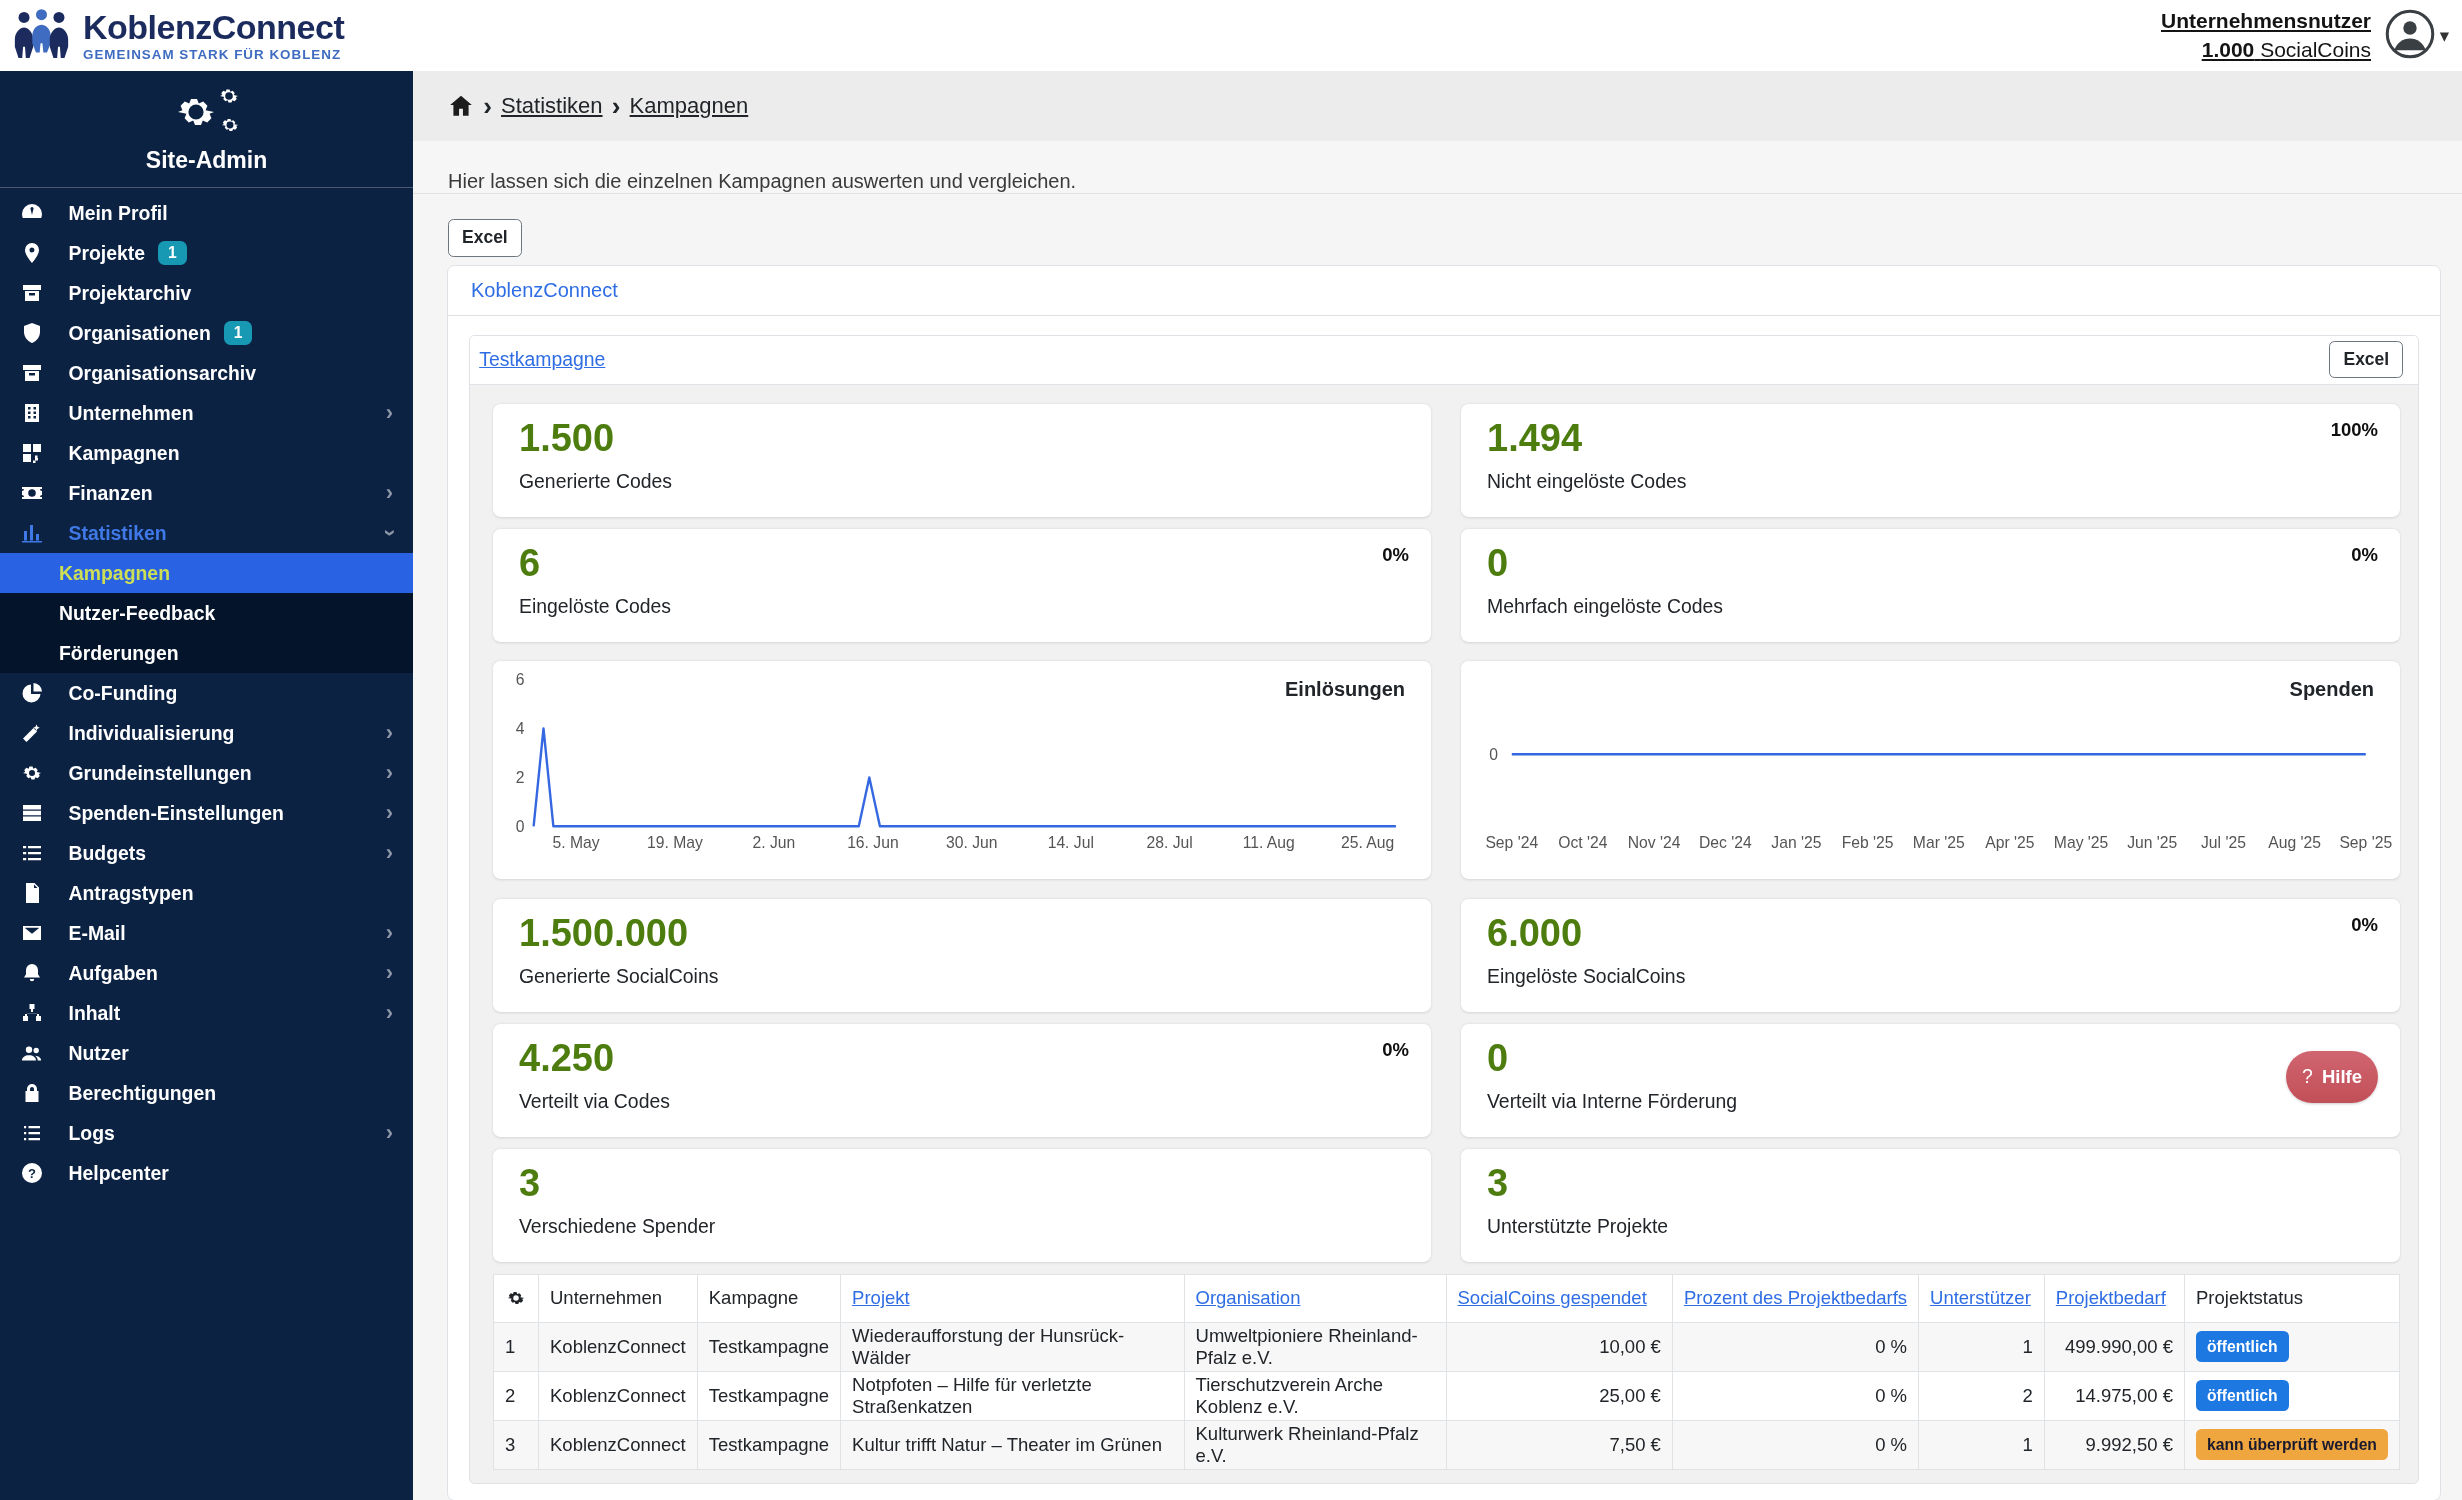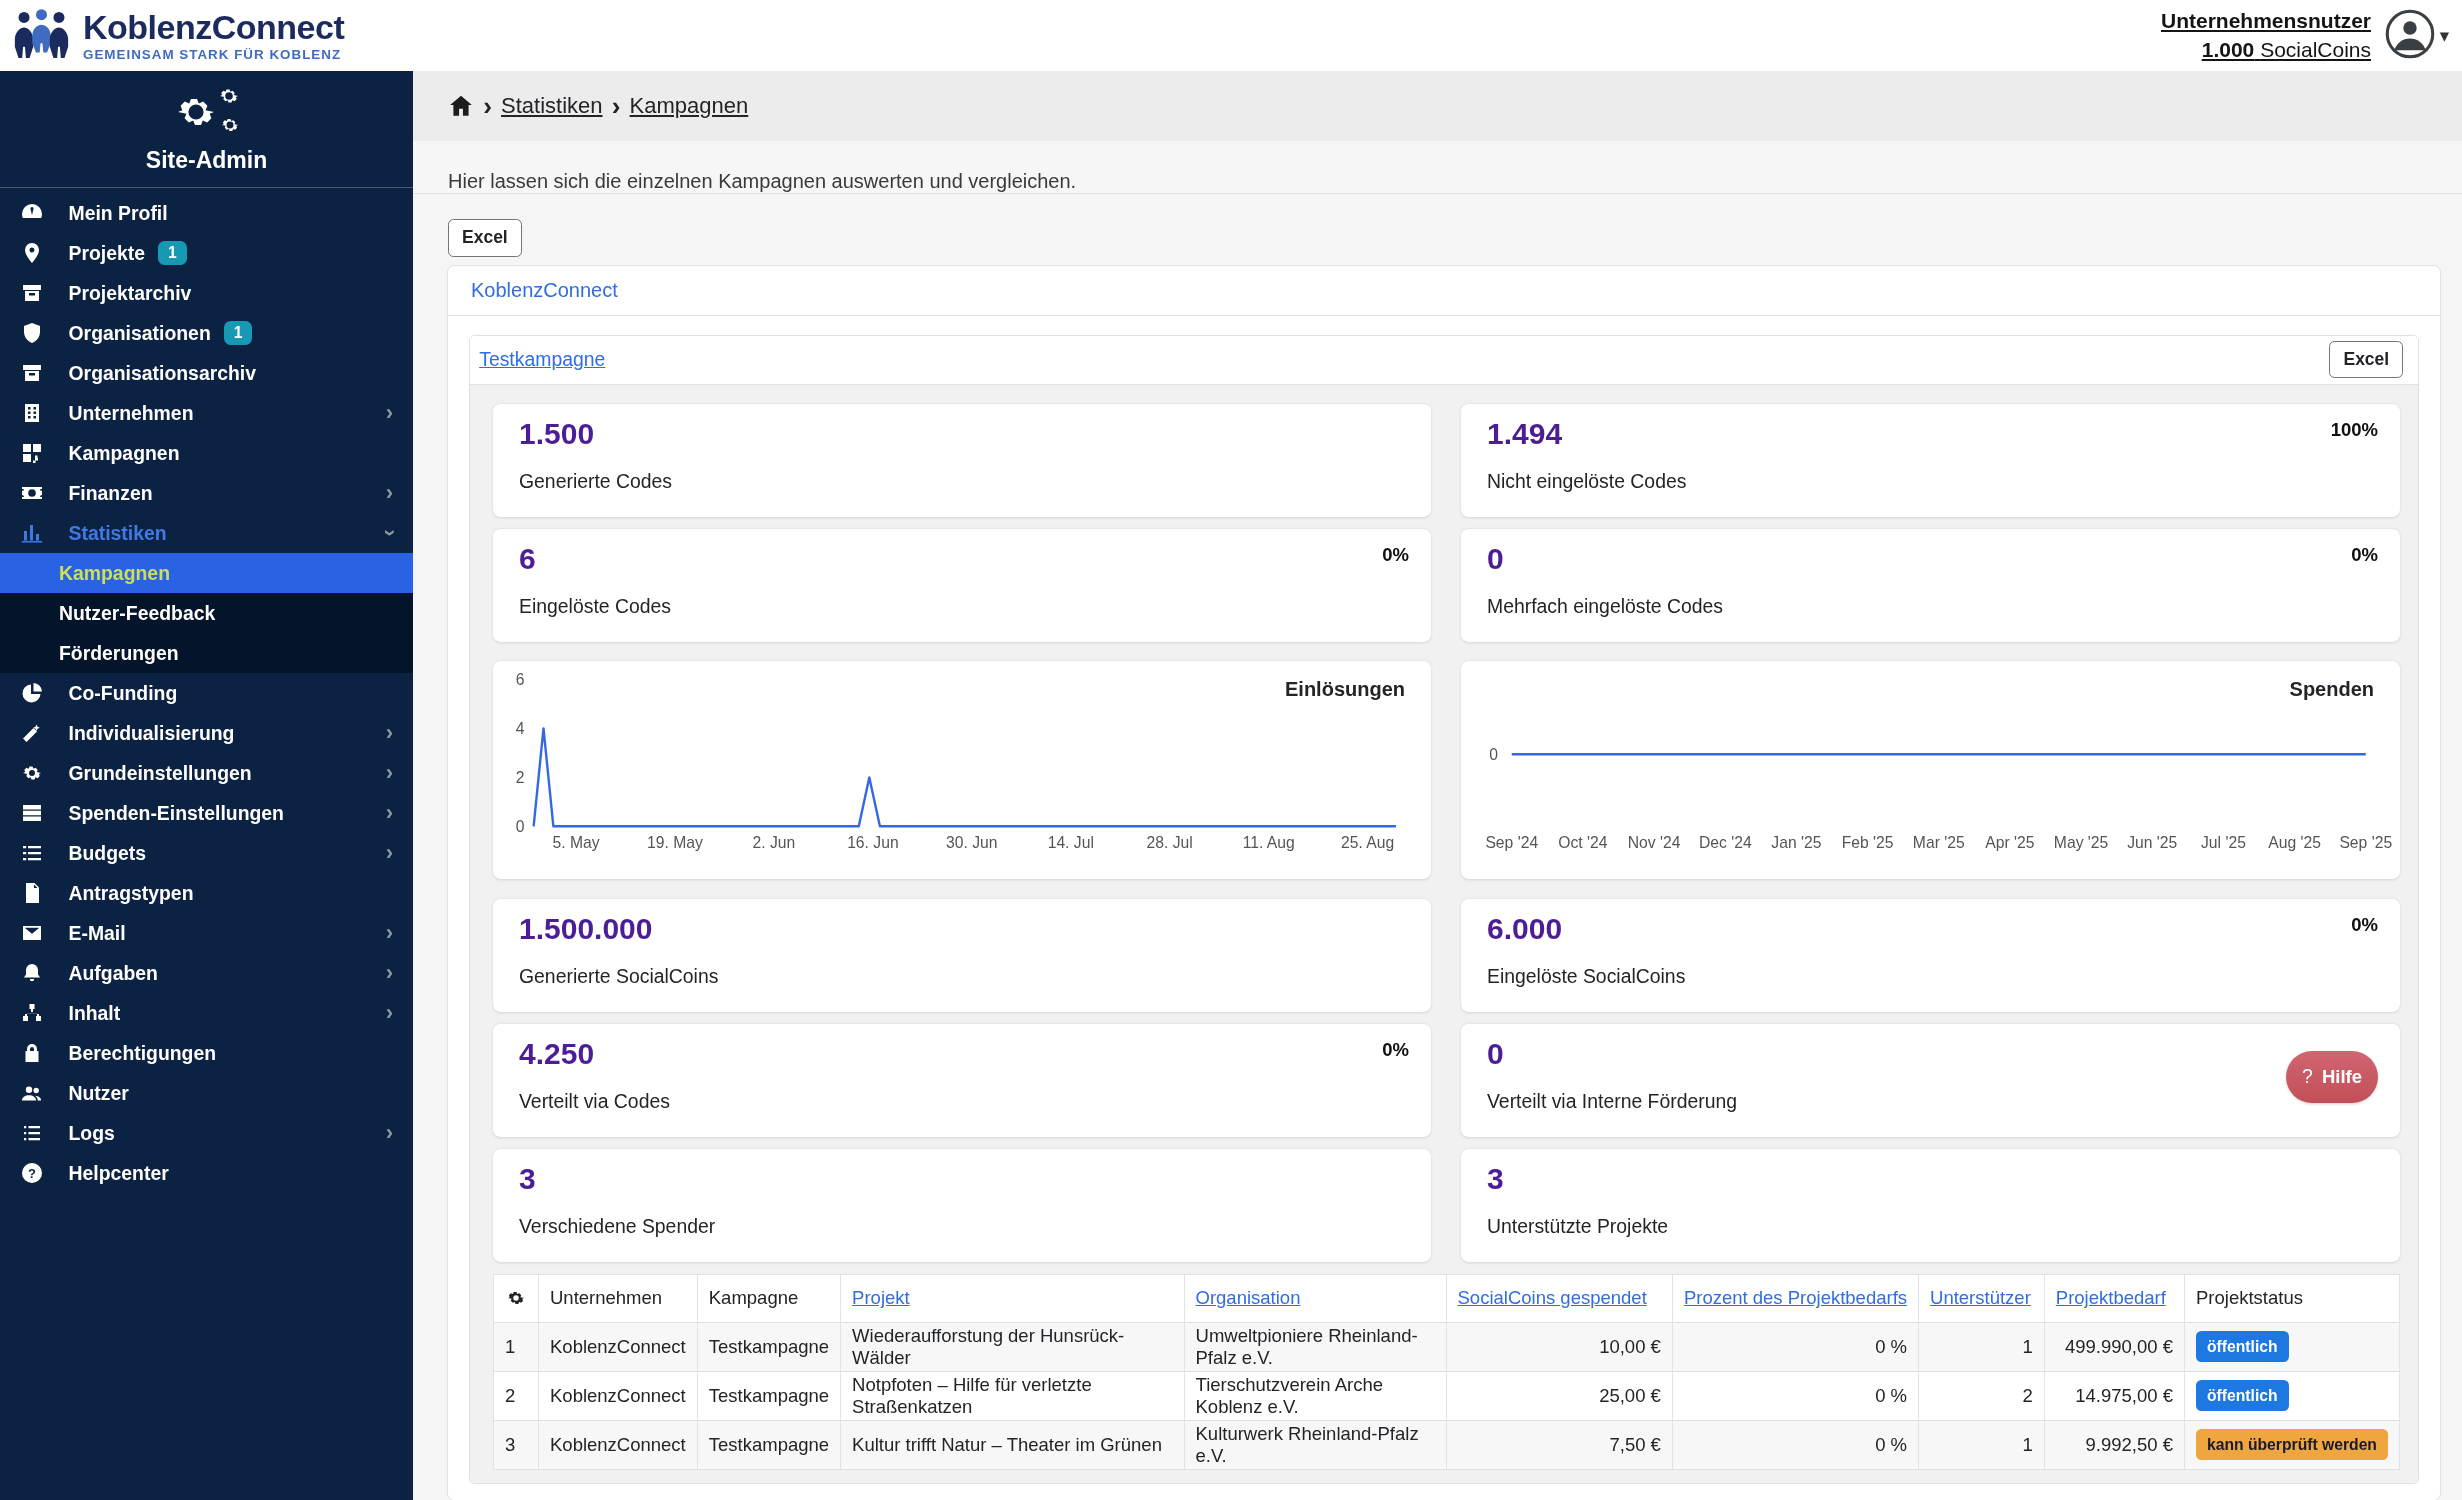--- a/index.html
+++ b/index.html
@@ -61,21 +61,21 @@
   .outer-card-body { padding:18.5px 21px; height:1186px; }
 
   .inner-card { border:0.9px solid #dee2e6; border-radius:5.5px; height:100%; overflow:hidden; background:#f1f1f2; }
   .inner-card-head { height:49px; background:#fff; border-bottom:0.9px solid #dee2e6; display:flex; align-items:center; padding:0 14.8px 0 9.2px; }
   .inner-card-head a { color:#2e6de4; font-size:19.4px; text-decoration:underline; cursor:pointer; }
   .inner-card-head .btn-excel { margin-left:auto; }
 
   .grid { display:grid; grid-template-columns:938px 939px; grid-template-rows:113px 113px 233px 113px 113px 113px auto; column-gap:30px; row-gap:12px; padding:19.4px 23px; }
 
   .stat-card { position:relative; background:#fff; border-radius:7.4px; box-shadow:0 0.9px 2.8px rgba(0,0,0,0.12); }
-  .stat-value { position:absolute; left:26px; top:13px; font-size:30px; font-weight:800; color:#4c1d95; }
+  .stat-value { position:absolute; left:26px; top:13px; font-size:38px; font-weight:800; color:#4d7c0f; }
   .stat-label { position:absolute; left:26px; top:66px; font-size:19.4px; color:#212529; }
   .stat-pct { position:absolute; right:22px; top:14.8px; font-size:18.5px; font-weight:700; color:#0f0f0f; }
   .btn-help { position:absolute; right:22px; top:27px; width:92px; height:52px; border-radius:26px; background:linear-gradient(180deg,#d06570,#c24f58); color:#fff; display:flex; align-items:center; justify-content:center; gap:9.2px; cursor:pointer; box-shadow:0 0.9px 2.8px rgba(0,0,0,0.2); }
   .btn-help .q { font-size:19.4px; font-weight:400; }
   .btn-help .t { font-size:18.5px; font-weight:700; }
 
   .chart-card { position:relative; background:#fff; border-radius:7.4px; box-shadow:0 0.9px 2.8px rgba(0,0,0,0.12); height:218px; margin-top:7.4px; }
   .chart-title { position:absolute; right:26px; top:16.6px; font-size:20px; font-weight:700; color:#212529; }
   .chart-card svg { position:absolute; left:0; top:0; }
   .tick-lbl { font-size:17px; fill:#555; }
@@ -305,32 +305,32 @@
           <svg width="24" height="24" viewBox="0 0 24 24" fill="currentColor">
             <path fill-rule="evenodd" d="M9.5 3h5v5h-5zM3 15h5v5H3zm13 0h5v5h-5zM11 8h2v3h-2zM5 13h14v2h-2v-2.2H7V15H5z"></path>
           </svg>
         </span>
         <span class="lbl">Inhalt</span>
         <span class="chev ">›</span>
       </div>
       <div class="side-item">
         <span class="ico">
           <svg width="24" height="24" viewBox="0 0 24 24" fill="currentColor">
+            <path fill-rule="evenodd" d="M9 5.5a3.2 3.2 0 1 1 0 6.4 3.2 3.2 0 0 1 0-6.4zm7.2 1.3a2.7 2.7 0 1 1 0 5.4 2.7 2.7 0 0 1 0-5.4zM2 19.5c0-3.2 3.1-5.2 7-5.2s7 2 7 5.2zm15.7 0c0-2.1-1-3.8-2.6-4.8 3.3.2 6 1.9 6 4.8z"></path>
+          </svg>
+        </span>
+        <span class="lbl">Nutzer</span>
+      </div>
+      <div class="side-item">
+        <span class="ico">
+          <svg width="24" height="24" viewBox="0 0 24 24" fill="currentColor">
             <path fill-rule="evenodd" d="M7 10V8a5 5 0 0 1 10 0v2h1.5v11h-13V10zm3 0h4V8a2 2 0 0 0-4 0z"></path>
           </svg>
         </span>
         <span class="lbl">Berechtigungen</span>
-      </div>
-      <div class="side-item">
-        <span class="ico">
-          <svg width="24" height="24" viewBox="0 0 24 24" fill="currentColor">
-            <path fill-rule="evenodd" d="M9 5.5a3.2 3.2 0 1 1 0 6.4 3.2 3.2 0 0 1 0-6.4zm7.2 1.3a2.7 2.7 0 1 1 0 5.4 2.7 2.7 0 0 1 0-5.4zM2 19.5c0-3.2 3.1-5.2 7-5.2s7 2 7 5.2zm15.7 0c0-2.1-1-3.8-2.6-4.8 3.3.2 6 1.9 6 4.8z"></path>
-          </svg>
-        </span>
-        <span class="lbl">Nutzer</span>
       </div>
       <div class="side-item">
         <span class="ico">
           <svg width="24" height="24" viewBox="0 0 24 24" fill="currentColor">
             <path fill-rule="evenodd" d="M4 5h2.2v2.2H4zm4.5 0H20v2.2H8.5zM4 11h2.2v2.2H4zm4.5 0H20v2.2H8.5zM4 17h2.2v2.2H4zm4.5 0H20v2.2H8.5z"></path>
           </svg>
         </span>
         <span class="lbl">Logs</span>
         <span class="chev ">›</span>
       </div>

